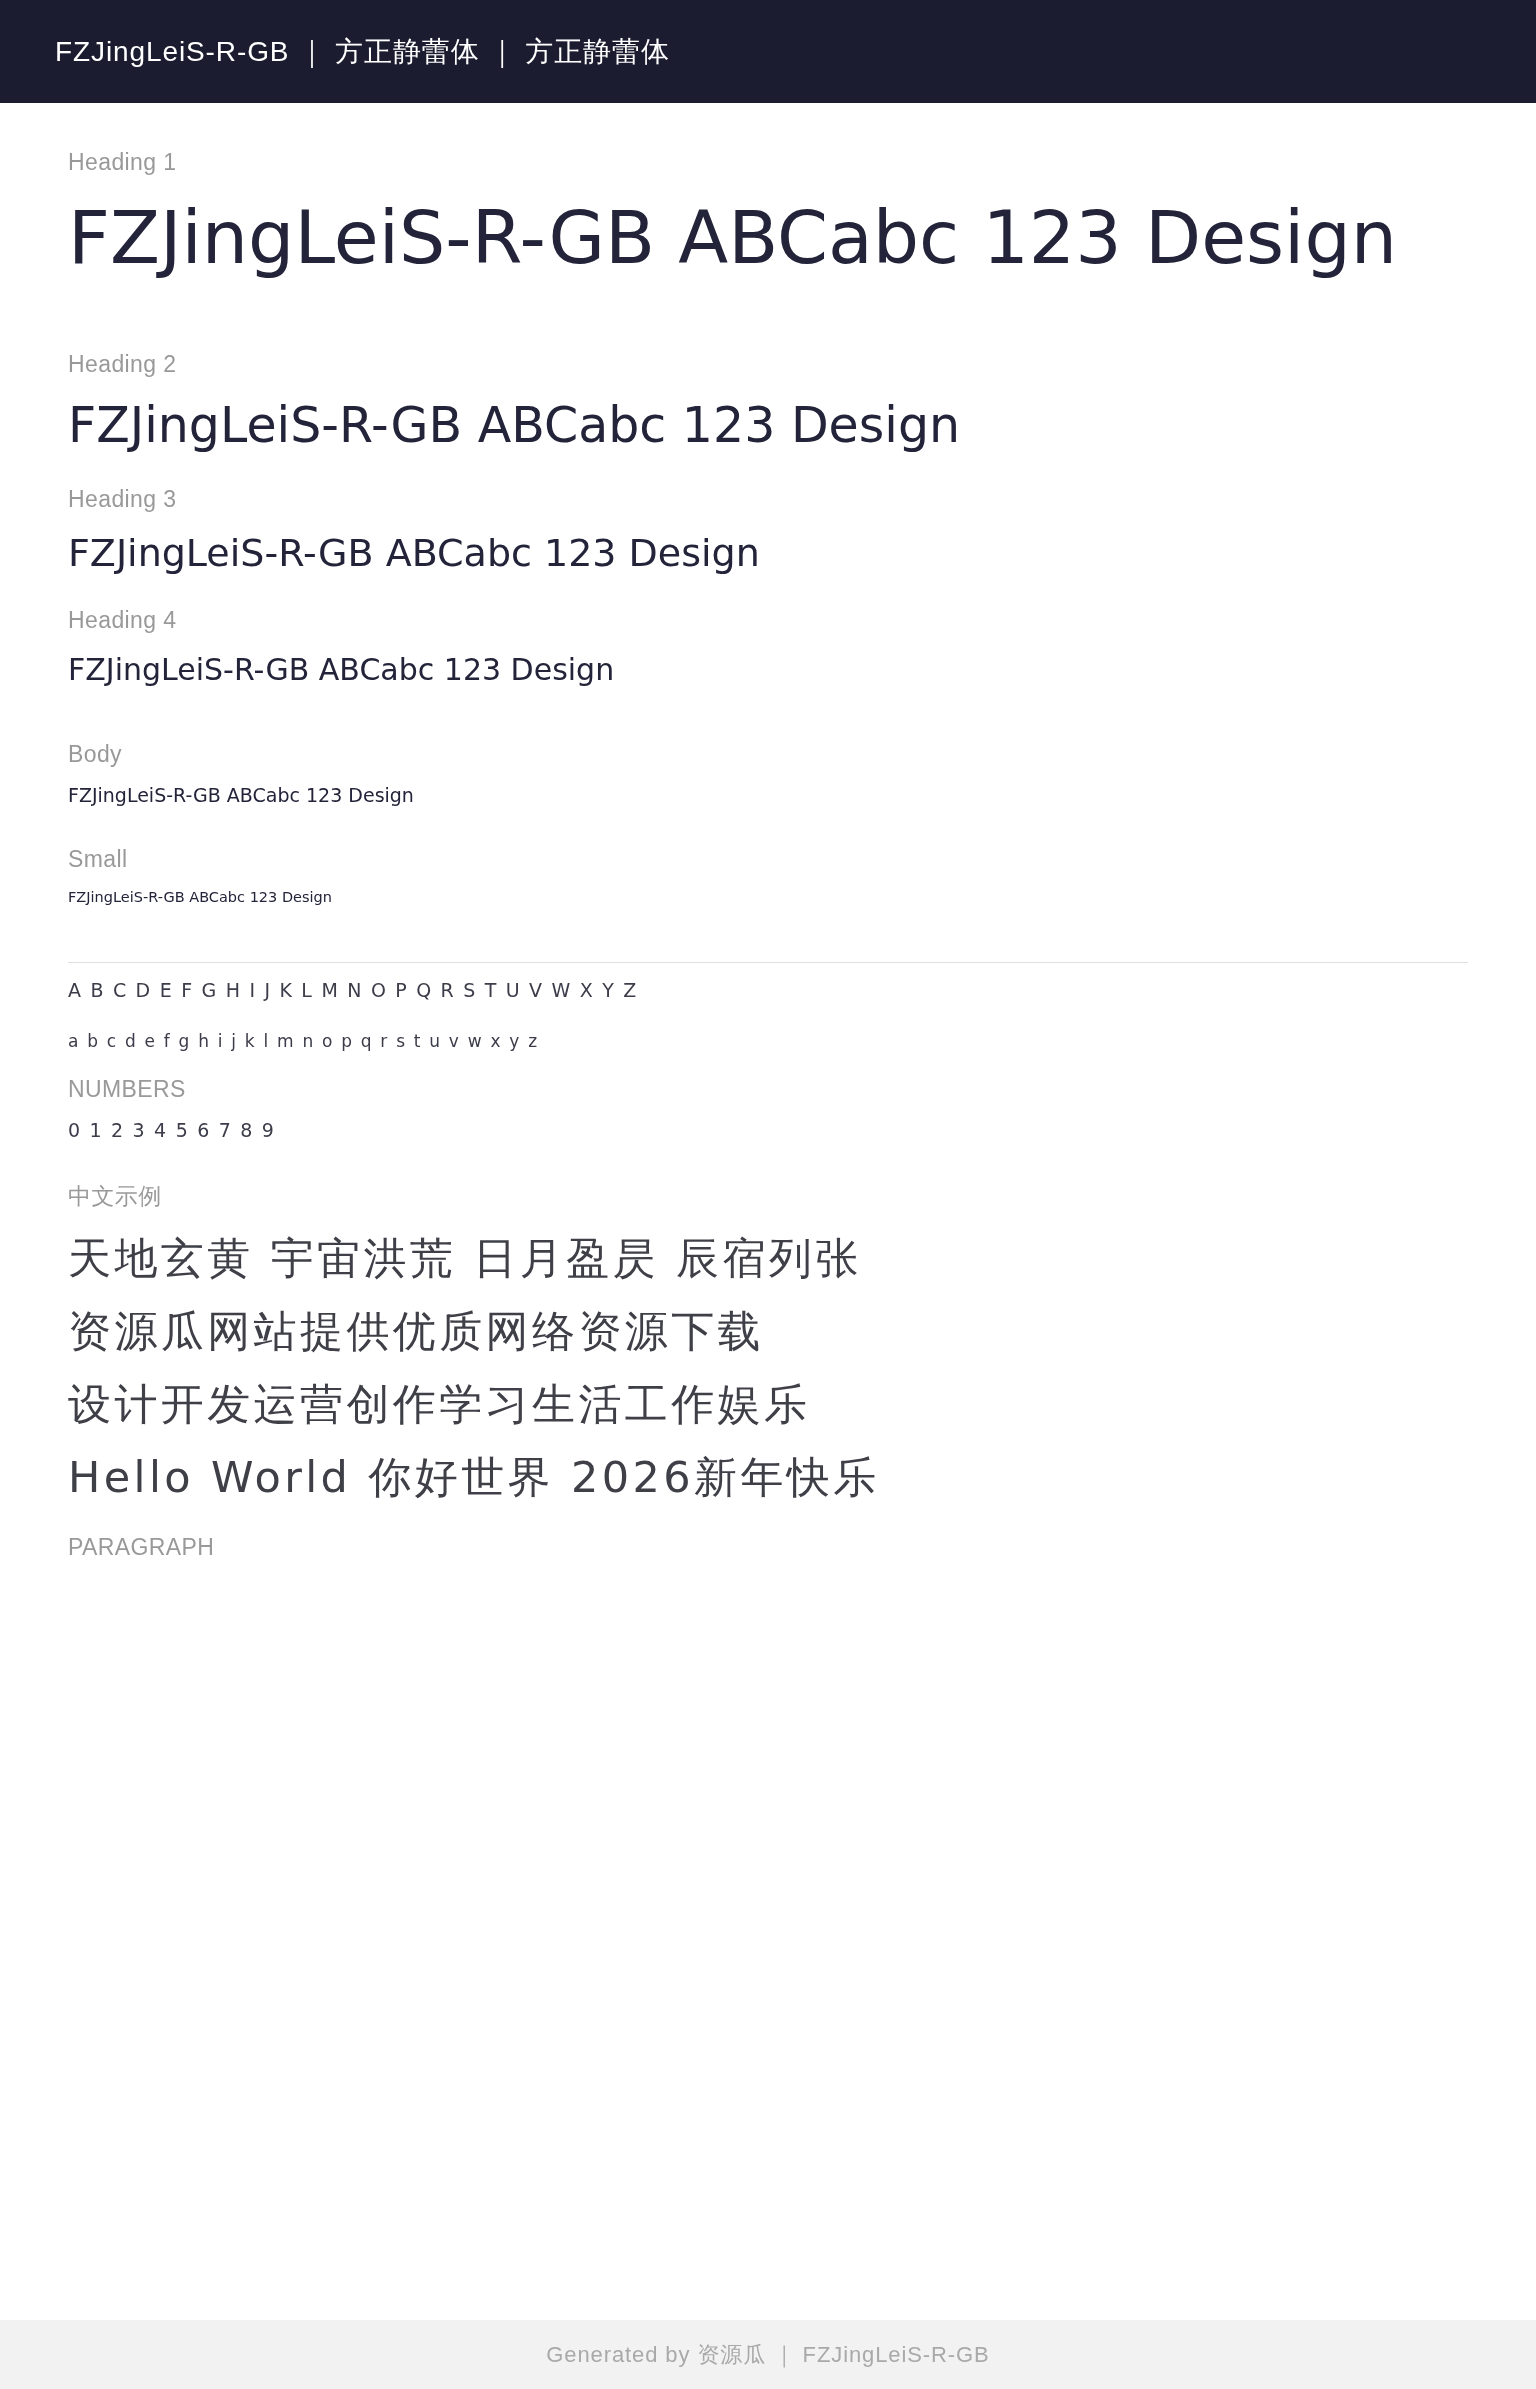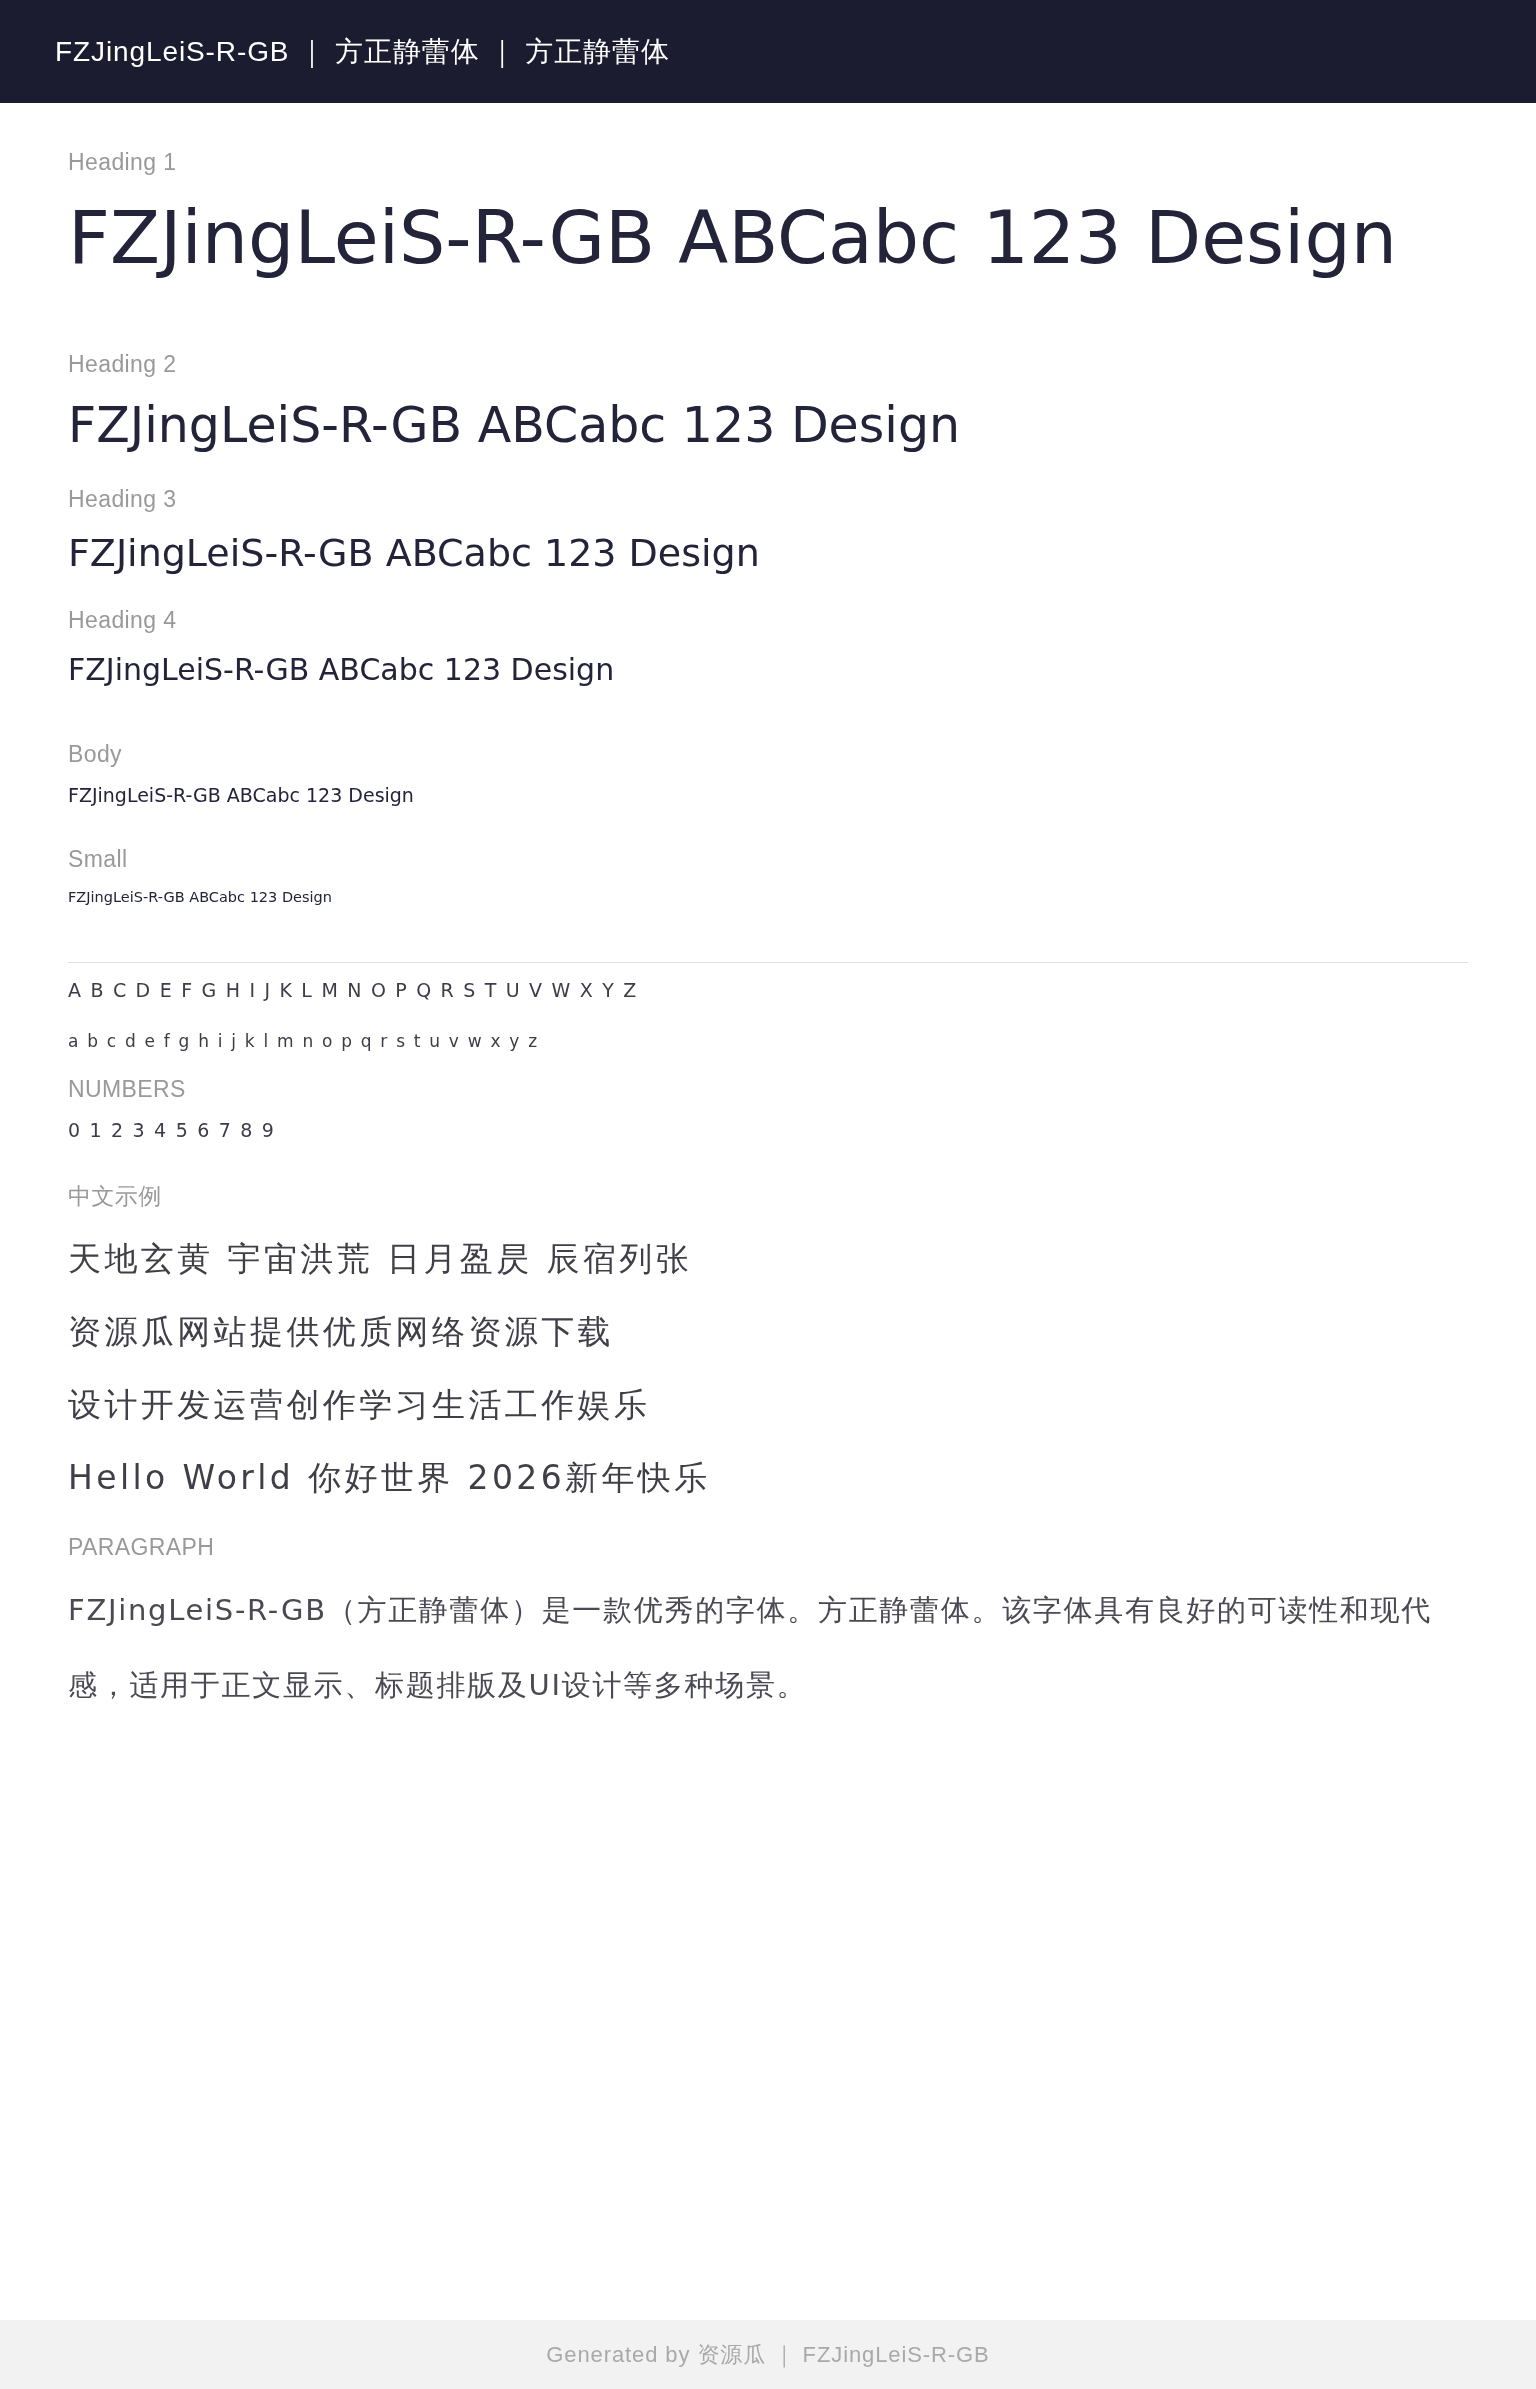--- a/index.html
+++ b/index.html
@@ -65,21 +65,21 @@
     font-size: 19px;
     line-height: 25.6px;
     letter-spacing: 1.7px;
     color: #3c3c4a;
   }
   .alpha-row.lower { margin-top: 25.6px; font-size: 17px; }
   .numbers-label { margin-top: 20.5px; }
   .cn-label { margin-top: 39px; }
   .cn-lines { margin-top: 12px; }
   .cn-line {
-    font-size: 33px;
+    font-size: 43px;
     line-height: 73px;
     letter-spacing: 3.4px;
     color: #3f3f48;
   }
   .para-label { margin-top: 20.5px; }
   .para-text {
     margin-top: 12px;
     font-size: 29px;
     line-height: 75px;
     letter-spacing: 1.7px;
@@ -141,21 +141,20 @@
 
     <div class="sec-label cn-label">中文示例</div>
     <div class="cn-lines">
       <div class="hand cn-line">天地玄黄 宇宙洪荒 日月盈昃 辰宿列张</div>
       <div class="hand cn-line">资源瓜网站提供优质网络资源下载</div>
       <div class="hand cn-line">设计开发运营创作学习生活工作娱乐</div>
       <div class="hand cn-line">Hello World 你好世界 2026新年快乐</div>
     </div>
 
     <div class="sec-label para-label">PARAGRAPH</div>
-    <div class="hand para-text">FZJingLeiS-R-GB（方正静蕾体）是一款优秀的字体。方正静蕾体。该字体具有良好的可读性和现代感，适用于正文显示、标题排版及UI设计等多种场景。</div>
 
   </div>
 
   <div class="footer">
     <div class="footer-text">Generated by 资源瓜 ｜ FZJingLeiS-R-GB</div>
   </div>
 
 </div>
 
 

